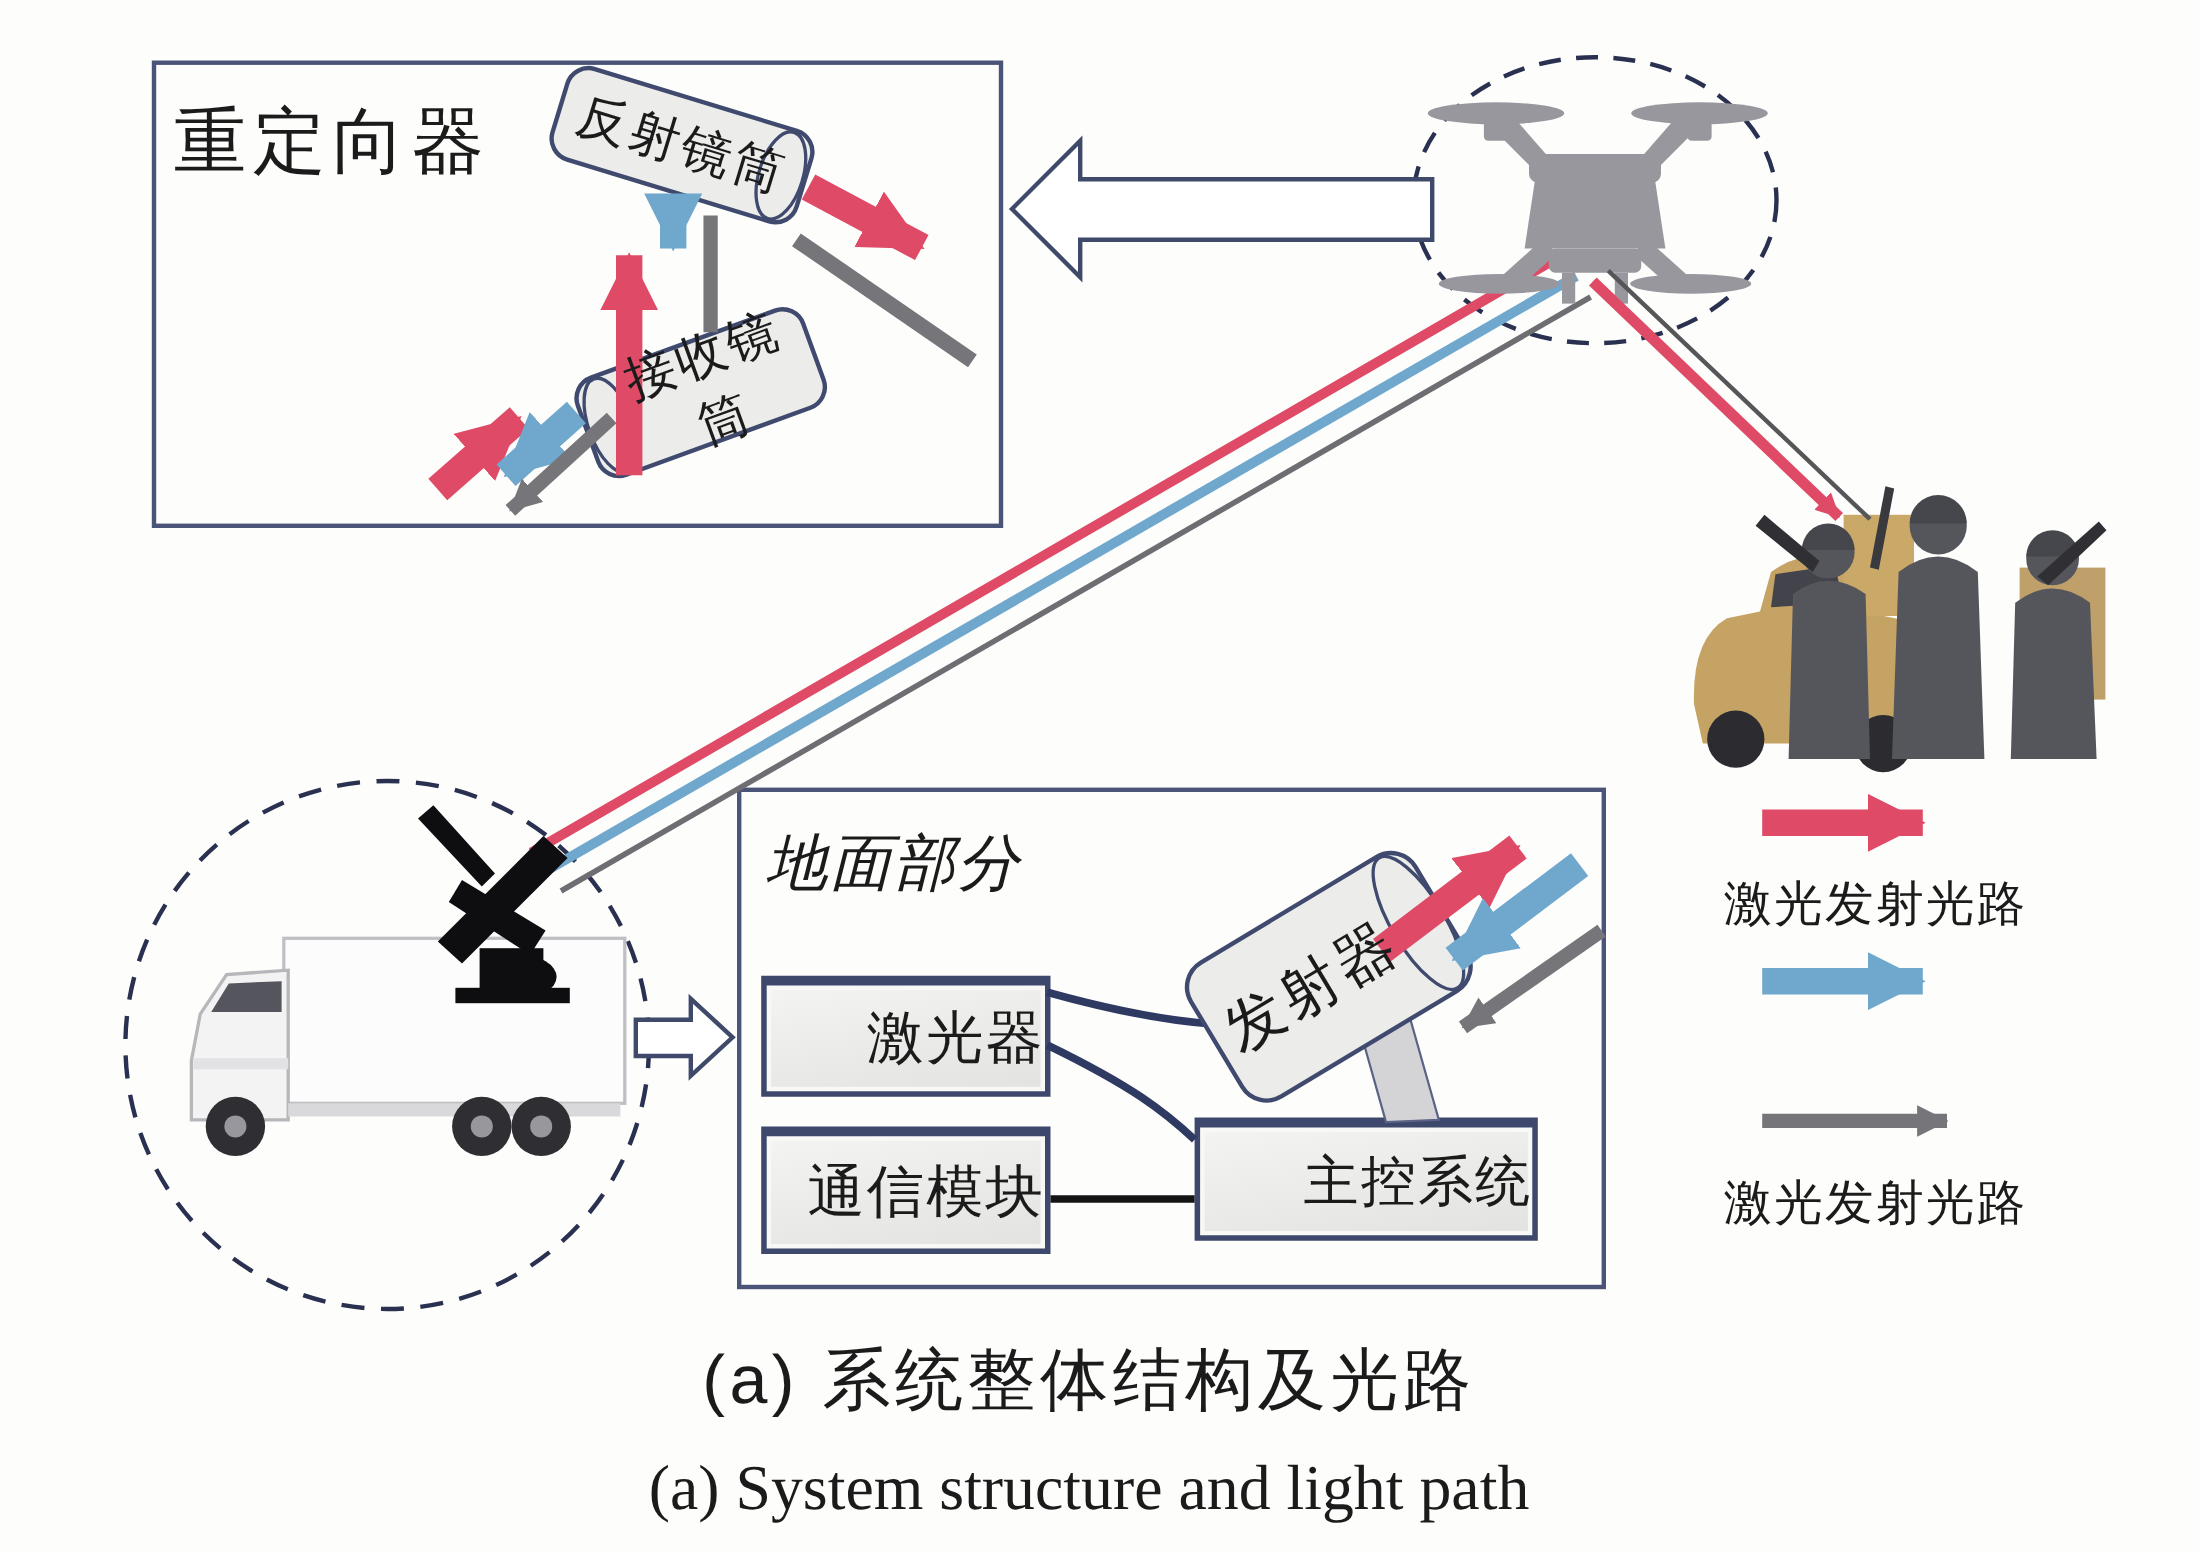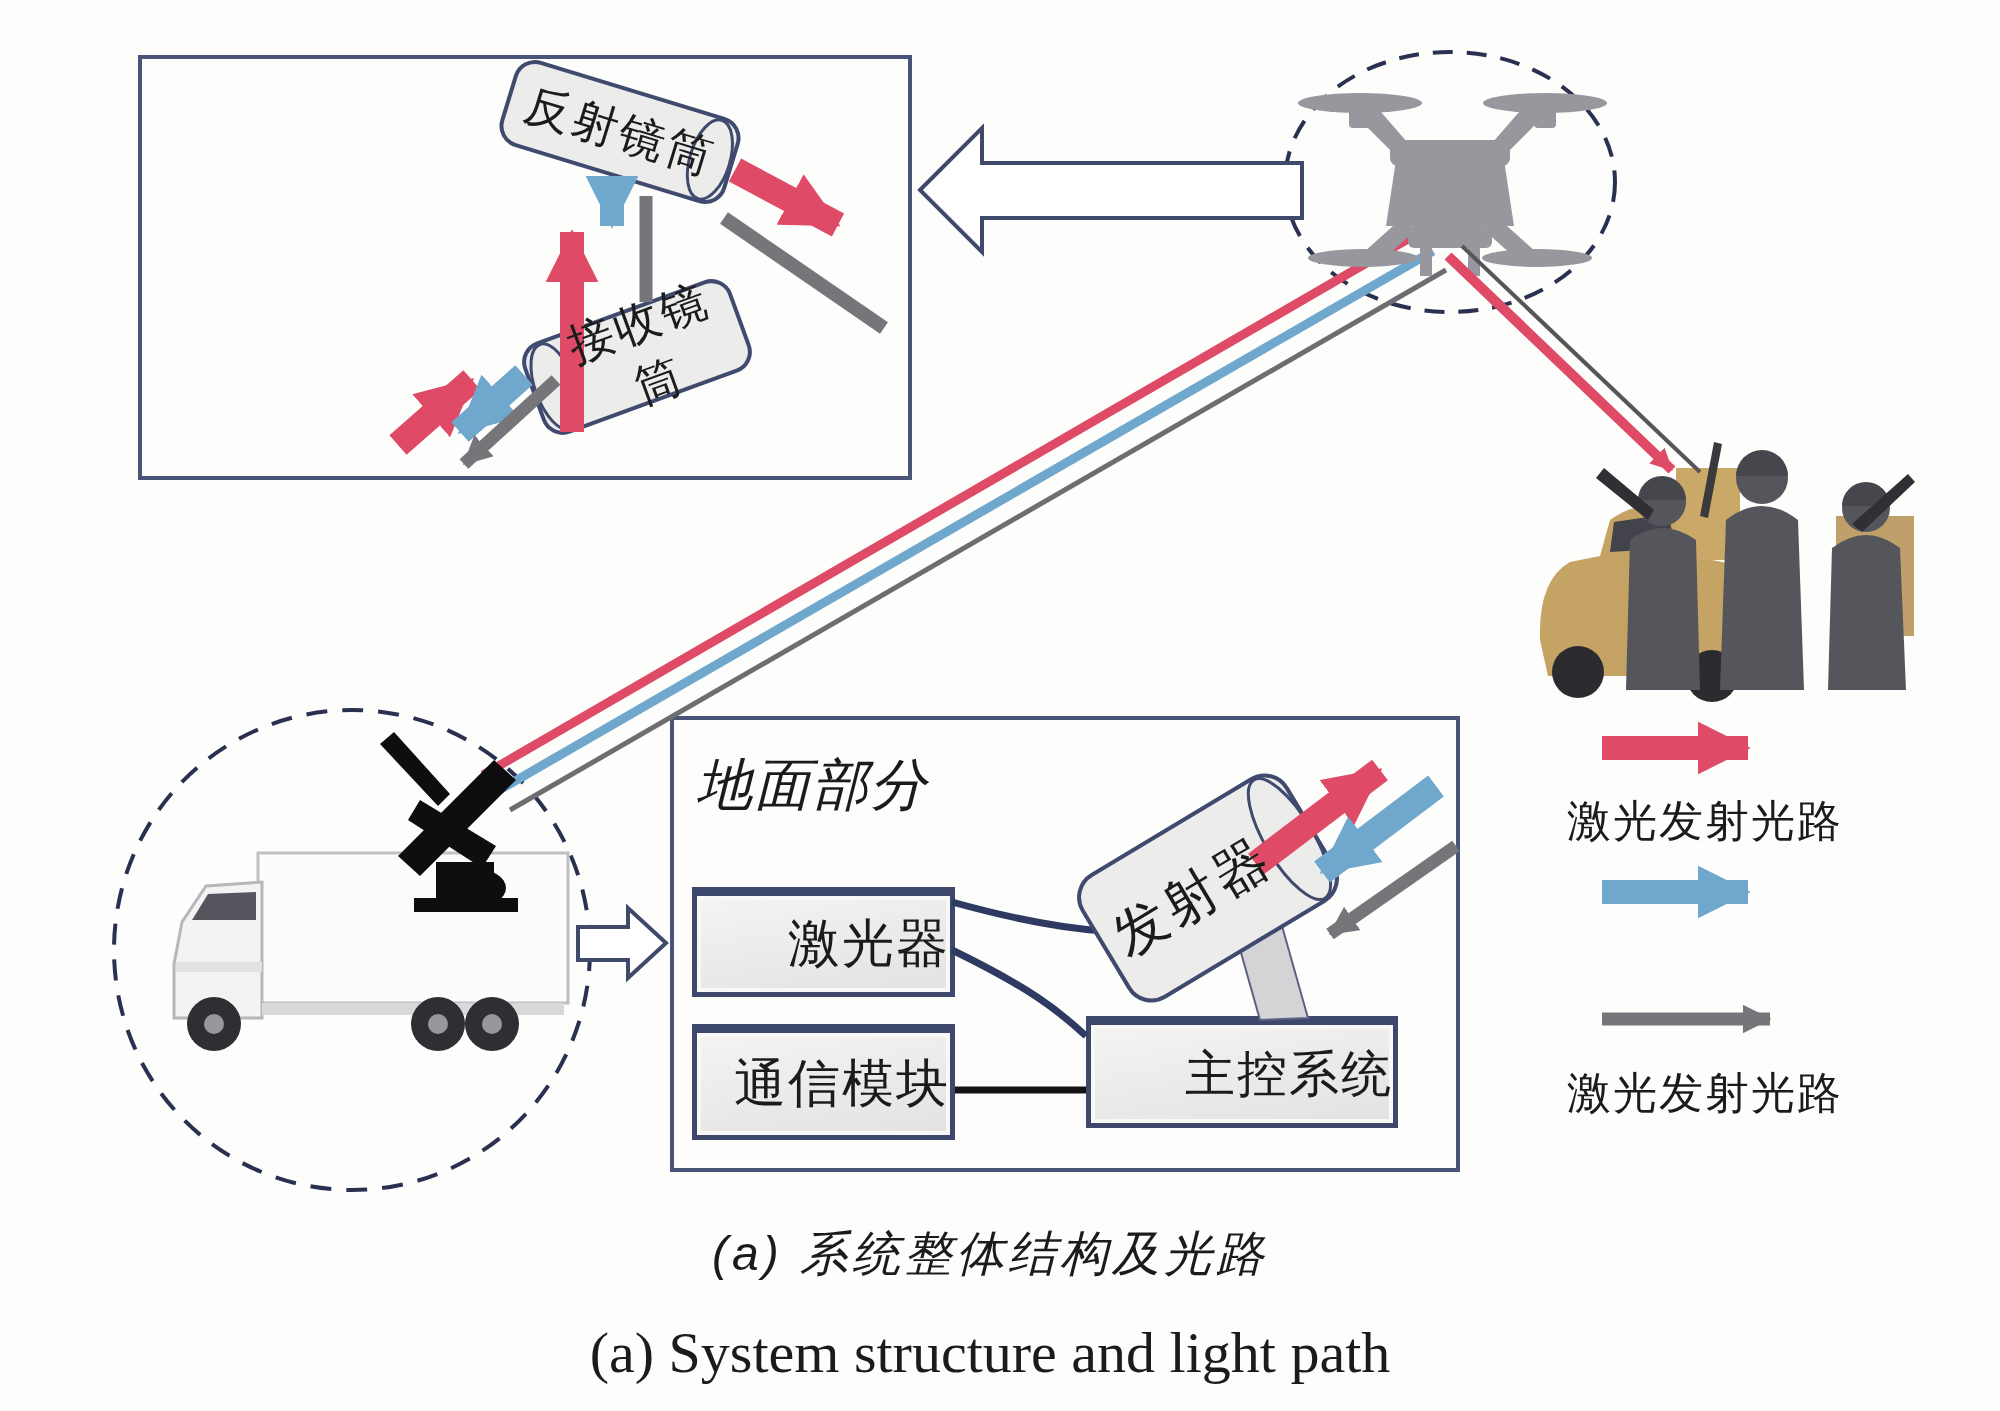--- a/index.html
+++ b/index.html
@@ -19,21 +19,21 @@
   .lbl{display:flex;align-items:center;justify-content:center;text-align:center;}
   .svg-layer{position:absolute;left:0;top:0;z-index:2;}
   .z1{z-index:1;justify-content:flex-end;} .z3{z-index:3;}
   .title-big{font-size:66px;letter-spacing:6px;}
   .title-ground{font-size:56px;letter-spacing:2px;font-style:italic;}
   .box-label{font-size:52px;letter-spacing:2px;}
   .box-label-sm{font-size:50px;letter-spacing:2px;}
   .cyl-label{font-size:46px;letter-spacing:3px;}
   .cyl-label-big{font-size:54px;letter-spacing:4px;}
   .legend-label{font-size:44px;letter-spacing:2px;}
-  .caption-zh{font-size:48px;letter-spacing:4px;font-style:italic;}
+  .caption-zh{font-size:62px;letter-spacing:4px;}
   .caption-en{font-size:58px;font-family:"Liberation Serif","DejaVu Serif",serif;}
 </style>
 </head>
 <body>
 
 <div class="stage">
 
   <div class="abs outline-box z1" style="left:138px;top:55px;width:774px;height:425px;"></div>
   <div class="abs outline-box z1" style="left:670px;top:716px;width:790px;height:456px;"></div>
   <div class="abs bevel z1" style="left:692px;top:887px;width:263px;height:110px;">
@@ -168,20 +168,21 @@
     </g>
     <line x1="1256" y1="864" x2="1380" y2="770" stroke="#df4b66" stroke-width="26" marker-end="url(#ah-red)"></line>
     <line x1="1436" y1="786" x2="1322" y2="872" stroke="#6fa7cd" stroke-width="26" marker-end="url(#ah-blue)"></line>
     <line x1="1456" y1="846" x2="1330" y2="934" stroke="#76767a" stroke-width="13" marker-end="url(#ah-gray)"></line>
 
     <line x1="1602" y1="748" x2="1748" y2="748" stroke="#df4b66" stroke-width="24" marker-end="url(#ah-red)"></line>
     <line x1="1602" y1="892" x2="1748" y2="892" stroke="#6fa7cd" stroke-width="24" marker-end="url(#ah-blue)"></line>
     <line x1="1602" y1="1019" x2="1770" y2="1019" stroke="#76767a" stroke-width="13" marker-end="url(#ah-gray)"></line>
   </svg>
 
+  <div class="abs z3 title-big" style="left:158px;top:84px;">重定向器</div>
   <div class="abs z3 lbl cyl-label" style="left:504px;top:89px;width:232px;height:86px;transform:rotate(17deg);">反射镜筒</div>
   <div class="abs z3 lbl cyl-label" style="left:528px;top:310px;width:218px;height:94px;transform:rotate(-20deg);padding-left:26px;">接收镜筒</div>
 
   <div class="abs z3 title-ground" style="left:696px;top:748px;">地面部分</div>
   <div class="abs z3 lbl cyl-label-big" style="left:1089px;top:817px;width:238px;height:142px;transform:rotate(-31deg);padding-right:36px;">发射器</div>
 
   <div class="abs z3 lbl legend-label" style="left:1510px;top:786px;width:390px;height:70px;">激光发射光路</div>
   <div class="abs z3 lbl legend-label" style="left:1510px;top:1058px;width:390px;height:70px;">激光发射光路</div>
 
   <div class="abs z3 lbl caption-zh" style="left:390px;top:1214px;width:1200px;height:80px;">(a) 系统整体结构及光路</div>

